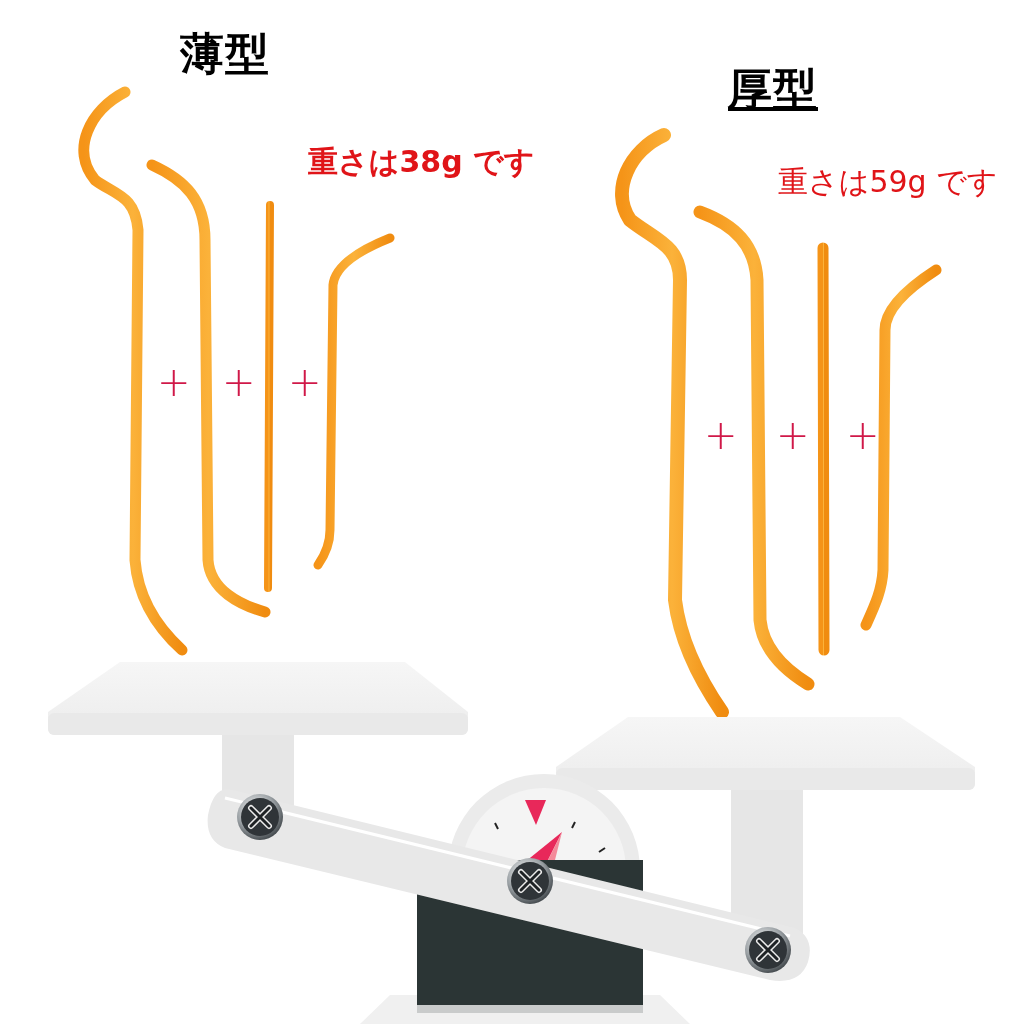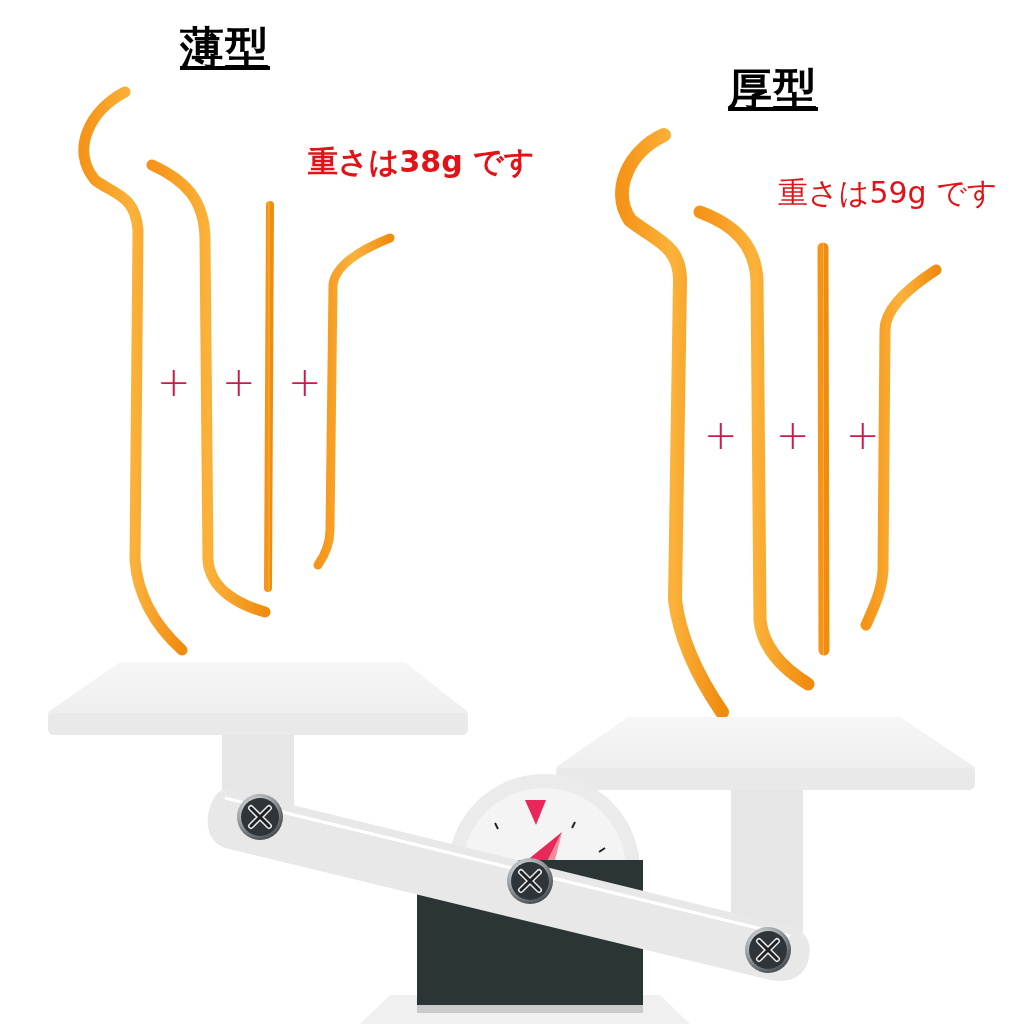--- a/index.html
+++ b/index.html
@@ -91,25 +91,25 @@
     <path d="M521 872 L 539 890 M 539 872 L 521 890" stroke="#1d2124" stroke-width="3" stroke-linecap="round"></path>
   </g>
   <g>
     <circle cx="768" cy="950" r="23" fill="url(#screwGrad)"></circle>
     <circle cx="768" cy="950" r="19" fill="#2f3438"></circle>
     <path d="M759 941 L 777 959 M 777 941 L 759 959" stroke="#eaeaea" stroke-width="6" stroke-linecap="round"></path>
     <path d="M759 941 L 777 959 M 777 941 L 759 959" stroke="#1d2124" stroke-width="3" stroke-linecap="round"></path>
   </g>
 </svg>
 
-<div class="title" style="left:180px; top:19px;text-decoration:underline;">薄型</div>
+<div class="title" style="left:180px; top:25px;">薄型</div>
 <div class="title" style="left:728px; top:60px;text-decoration:underline;">厚型</div>
 
 <div class="weight" style="left:308px; top:142px;font-weight:bold;">重さは38g です</div>
-<div class="weight" style="left:778px; top:162px;margin-top:11px;">重さは59g です</div>
+<div class="weight" style="left:778px; top:162px;">重さは59g です</div>
 
 <div class="plus" style="left:157px; top:362px;">+</div>
 <div class="plus" style="left:222px; top:362px;">+</div>
 <div class="plus" style="left:288px; top:362px;">+</div>
 
 <div class="plus" style="left:704px; top:415px;">+</div>
 <div class="plus" style="left:776px; top:415px;">+</div>
 <div class="plus" style="left:846px; top:415px;">+</div>
 
 </body></html>

